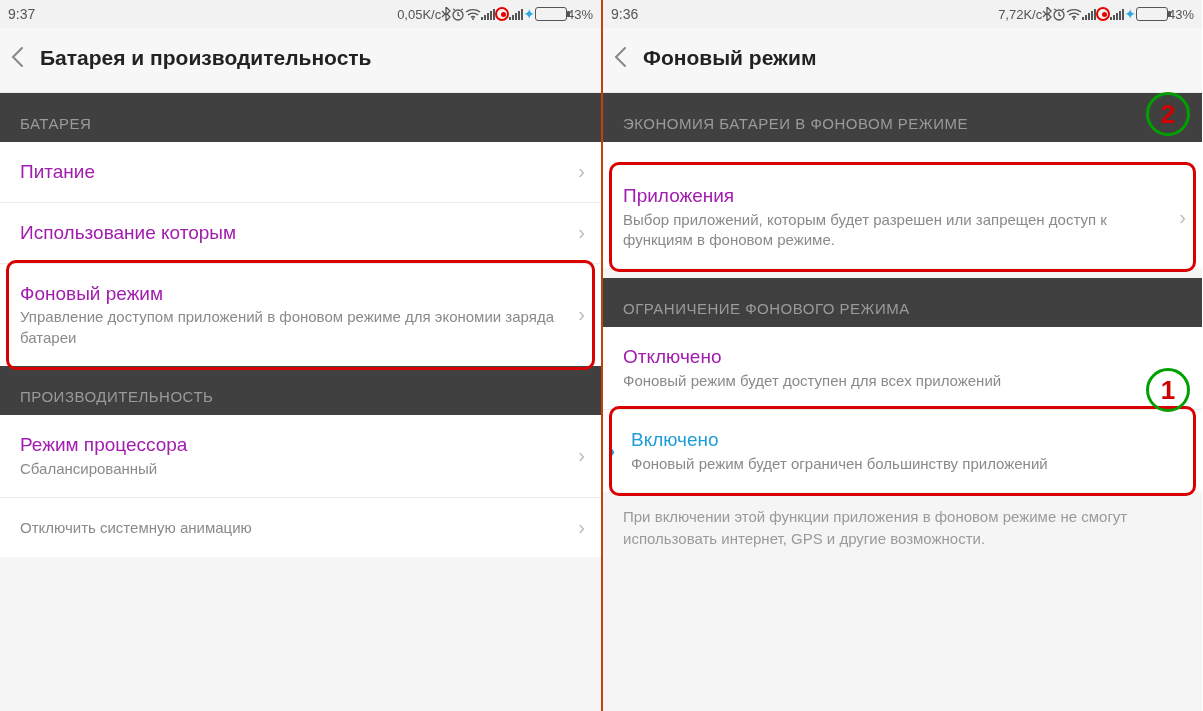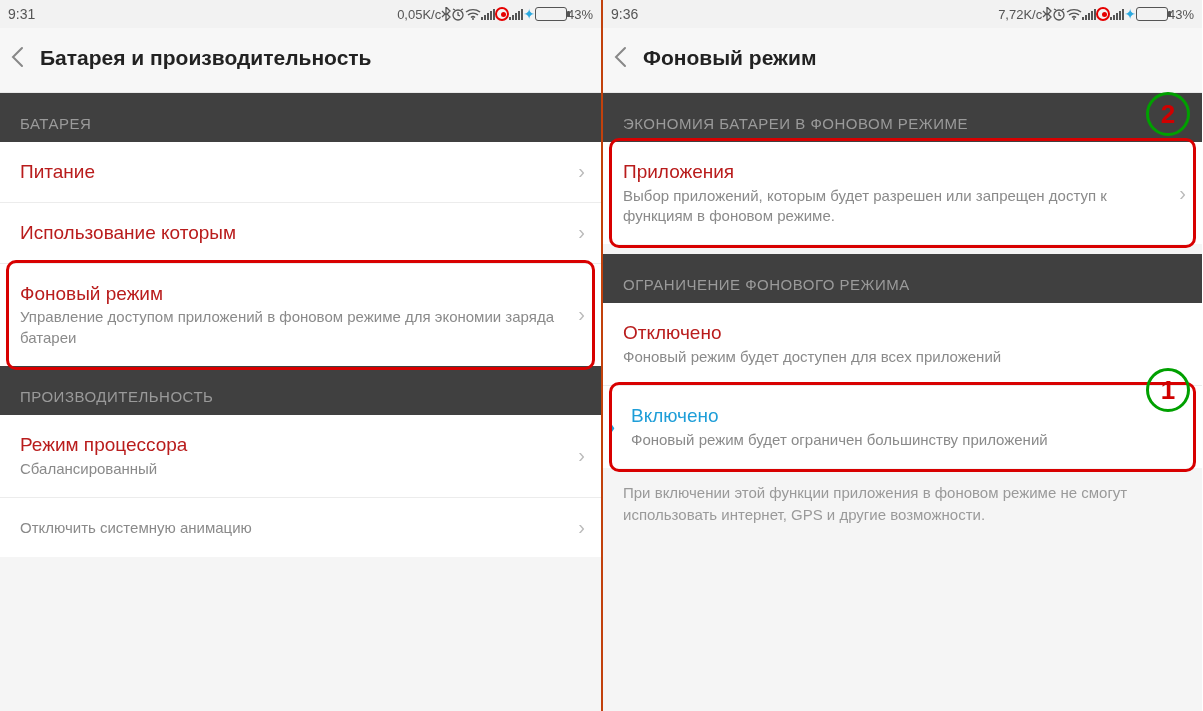--- a/index.html
+++ b/index.html
@@ -103,21 +103,21 @@
     align-items: center;
     padding: 18px 16px 18px 20px;
     border-bottom: 1px solid #ececec;
     position: relative;
     background: #fff;
   }
   .row:last-child { border-bottom: none; }
   .row-body { flex: 1; }
   .row-title {
     font-size: 19px;
-    color: #b91c1c;
+    color: #a21caf;
     line-height: 1.25;
   }
   .row-title.selected { color: #1e9ed8; }
   .row-sub {
     font-size: 15px;
     color: #8a8a8a;
     line-height: 1.35;
     margin-top: 2px;
   }
   .chev {
@@ -160,21 +160,21 @@
     background: transparent;
     pointer-events: none;
   }
   .gap { height: 10px; background: #f5f5f5; }
 </style>
 </head>
 <body>
 
 <div class="phone">
   <div class="statusbar">
-    <span class="sb-left">9:31</span>
+    <span class="sb-left">9:37</span>
     <div class="sb-right">
       <span>0,05K/c</span>
       <span class="sb-icon">
         <svg width="10" height="14" viewBox="0 0 10 14">
             <path d="M5 0v14l4-4-3-3 3-3-4-4zM1 4l3 3-3 3" stroke="#555" stroke-width="1.3" fill="none"></path>
           </svg>
       </span>
       <span class="sb-icon">
         <svg width="14" height="14" viewBox="0 0 14 14">
             <circle cx="7" cy="8" r="5" stroke="#555" stroke-width="1.3" fill="none"></circle>
@@ -314,21 +314,21 @@
     <span class="back">
       <svg width="14" height="22" viewBox="0 0 14 22">
           <path d="M12 2L3 11l9 9" stroke="#888" stroke-width="2" fill="none" stroke-linecap="round"></path>
         </svg>
     </span>
     <span class="title">Фоновый режим</span>
   </div>
 
   <div class="section-header">ЭКОНОМИЯ БАТАРЕИ В ФОНОВОМ РЕЖИМЕ</div>
   <div class="list" style="position:relative;">
-    <div class="row" style="border-bottom:none;">
+    <div class="row" style="border-bottom:none;margin-top:24px;">
       <div class="row-body">
         <div class="row-title">Приложения</div>
         <div class="row-sub">Выбор приложений, которым будет разрешен или запрещен доступ к функциям в фоновом режиме.</div>
       </div>
       <span class="chev">›</span>
       <div class="hl-red" style="left:6px;right:6px;top:-4px;bottom:-4px;"></div>
     </div>
   </div>
   <div class="gap"></div>
 

